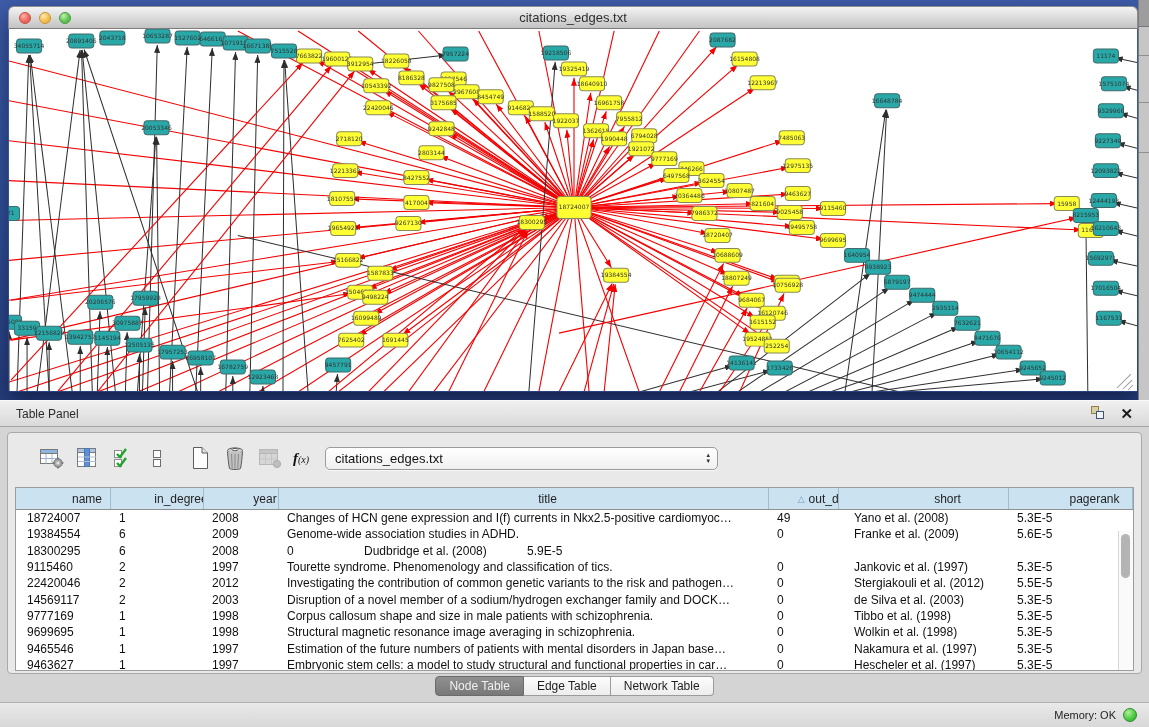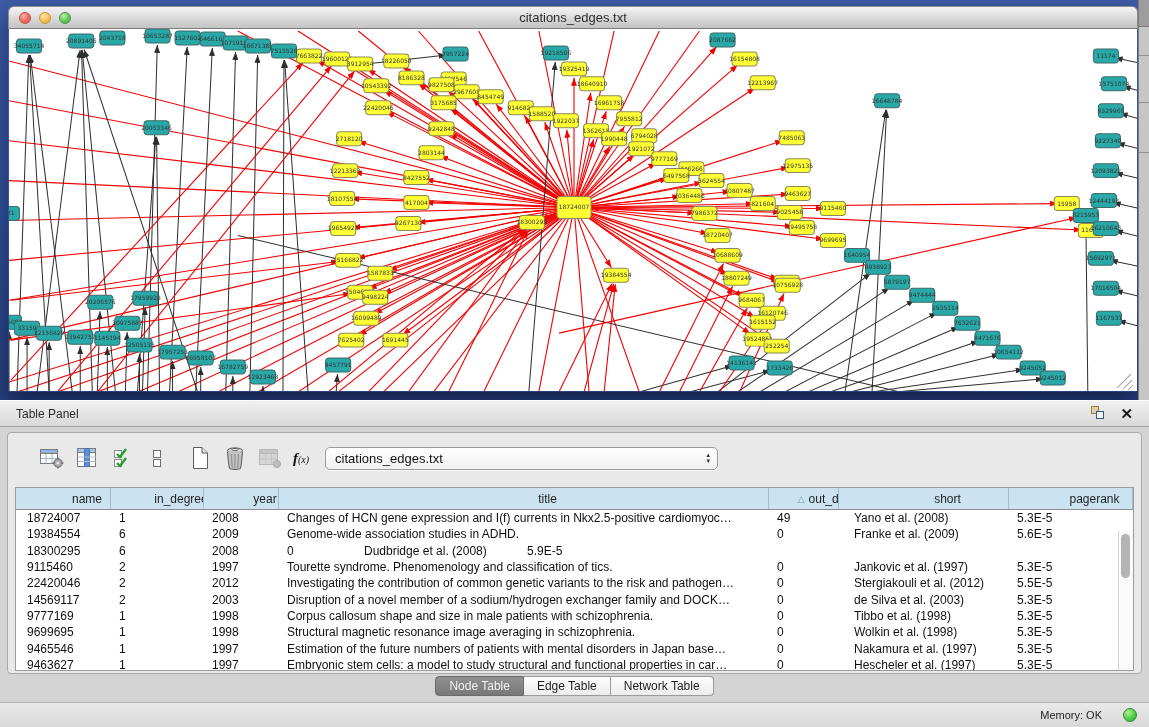--- a/index.html
+++ b/index.html
@@ -77,21 +77,21 @@
 
   .tabs{position:absolute;left:0;right:0;top:276px;height:21px;display:flex;justify-content:center;}
   .tab{box-sizing:border-box;height:20px;padding:0 13px;font-size:12px;line-height:18px;color:#1E1E1E;
        background:linear-gradient(#FCFCFC,#EDEDED);border:1px solid #9B9B9B;border-left:none;}
   .tab:first-child{border-left:1px solid #9B9B9B;border-radius:4px 0 0 4px;}
   .tab:last-child{border-radius:0 4px 4px 0;}
   .tab.active{background:linear-gradient(#909090,#787878);color:#F1F1F1;border-color:#6B6B6B;}
 
   .statusbar{position:absolute;left:0;right:0;bottom:0;height:25px;box-sizing:border-box;
        background:linear-gradient(#E9E9E9,#D8D8D8);border-top:1px solid #B0B0B0;
-       display:flex;align-items:center;justify-content:flex-end;padding:0 12px;gap:21px;
+       display:flex;align-items:center;justify-content:flex-end;padding:0 12px;gap:7px;
        font-size:11px;color:#1E1E1E;}
   .mem-dot{width:14px;height:14px;border-radius:50%;box-sizing:border-box;border:1px solid #2F8A2F;
        background:radial-gradient(circle at 35% 30%,#B3EF93,#46C93F 60%,#2FA432);}
 </style>
 </head>
 <body>
 
 <div class="screen">
 
   <div class="desktop">

